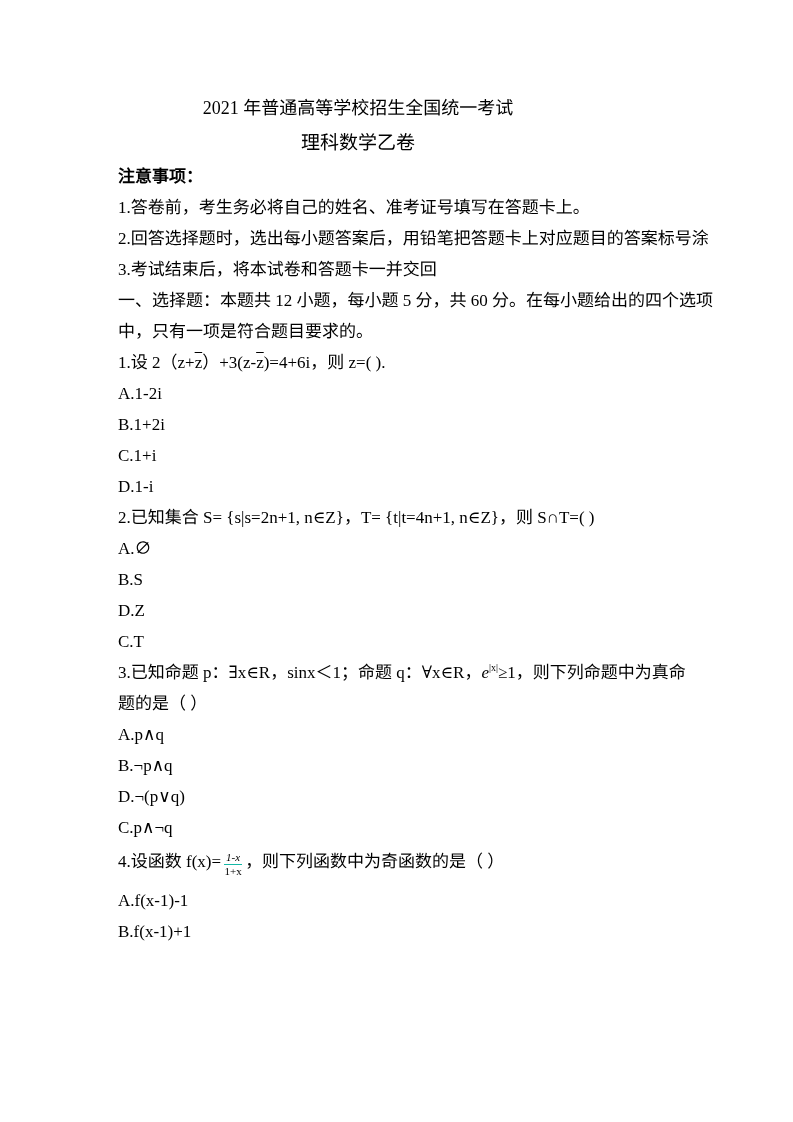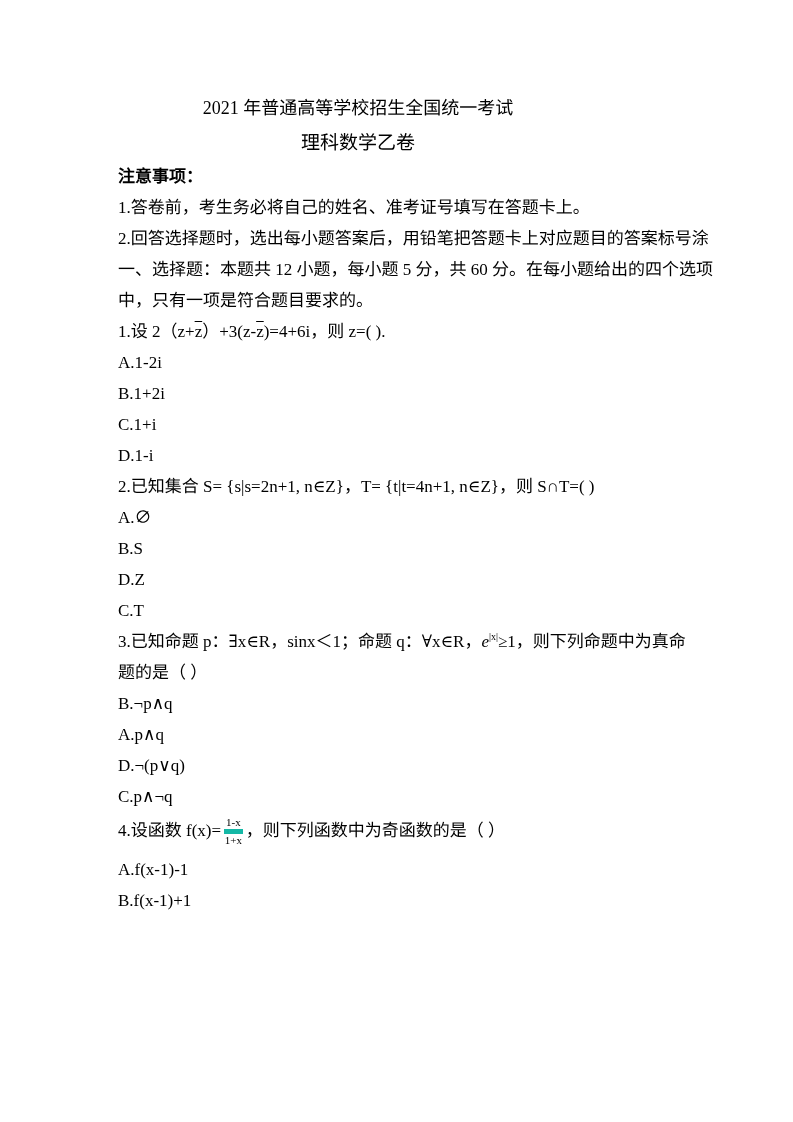--- a/index.html
+++ b/index.html
@@ -52,58 +52,60 @@
   .frac {
     display: inline-block;
     vertical-align: -8px;
     text-align: center;
     font-size: 11px;
     line-height: 1.15;
     margin: 0 3px;
   }
   .frac .num {
     display: block;
-    border-bottom: 5px solid #14b8a6;
+    border-bottom: 1px solid #14b8a6;
     padding: 0 2px;
+    font-style: italic;
   }
   .frac .den { display: block; }
   .has-frac { line-height: 34px; margin-top: 2px; }
   .opt-after-frac { margin-top: 6px; }
 </style>
 </head>
 <body>
 
 <div class="page">
 
   <p class="title">2021 年普通高等学校招生全国统一考试</p>
   <p class="subtitle">理科数学乙卷</p>
 
   <p class="notice-heading">注意事项：</p>
   <p>1.答卷前，考生务必将自己的姓名、准考证号填写在答题卡上。</p>
   <p>2.回答选择题时，选出每小题答案后，用铅笔把答题卡上对应题目的答案标号涂</p>
+  <p>3.考试结束后，将本试卷和答题卡一并交回</p>
 
   <p>一、选择题：本题共 12 小题，每小题 5 分，共 60 分。在每小题给出的四个选项</p>
   <p>中，只有一项是符合题目要求的。</p>
 
   <p><span>1.设 2（z+</span><span class="ol">z</span><span>）+3(z-</span><span class="ol">z</span><span>)=4+6i，则 z=( ).</span></p>
   <p>A.1-2i</p>
   <p>B.1+2i</p>
   <p>C.1+i</p>
   <p>D.1-i</p>
 
   <p><span>2.已知集合 S= {s|s=2n+1, n∈Z}，T= {t|t=4n+1, n∈Z}，则 S∩T=( )</span></p>
   <p>A.∅</p>
   <p>B.S</p>
   <p>D.Z</p>
   <p>C.T</p>
 
   <p><span>3.已知命题 p：∃x∈R，sinx＜1；命题 q：∀x∈R，</span><span class="it">e</span><sup>|x|</sup><span>≥1，则下列命题中为真命</span></p>
   <p>题的是（ ）</p>
+  <p>A.p∧q</p>
   <p>B.¬p∧q</p>
-  <p>A.p∧q</p>
   <p>D.¬(p∨q)</p>
   <p>C.p∧¬q</p>
 
   <p class="has-frac"><span>4.设函数 f(x)=</span><span class="frac"><span class="num">1-x</span><span class="den">1+x</span></span><span>，则下列函数中为奇函数的是（ ）</span></p>
   <p class="opt-after-frac">A.f(x-1)-1</p>
   <p>B.f(x-1)+1</p>
 
 </div>
 
 </body></html>

